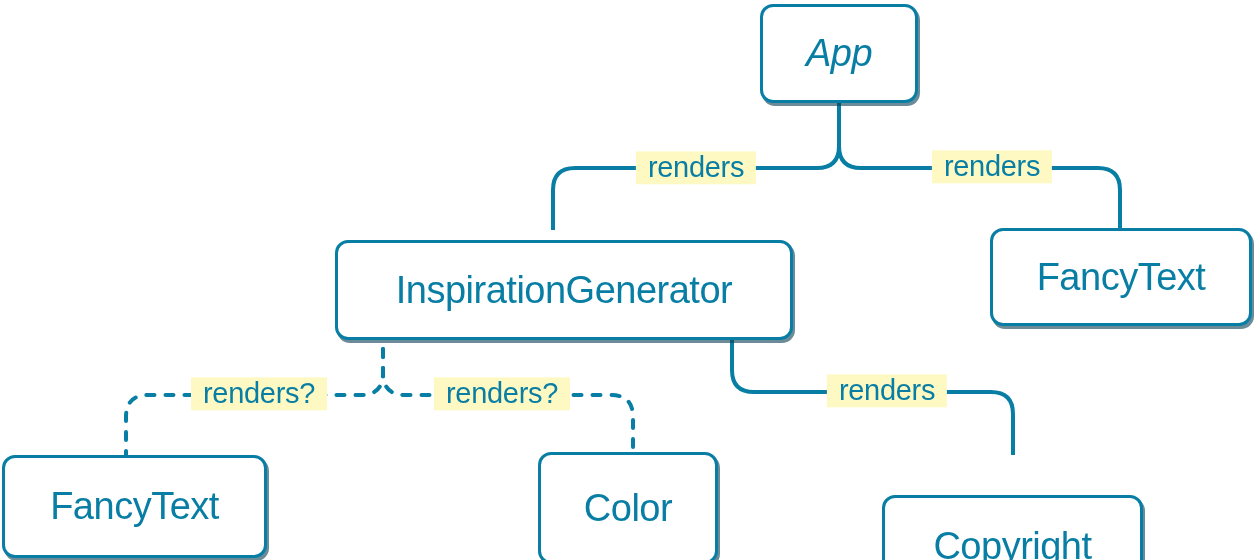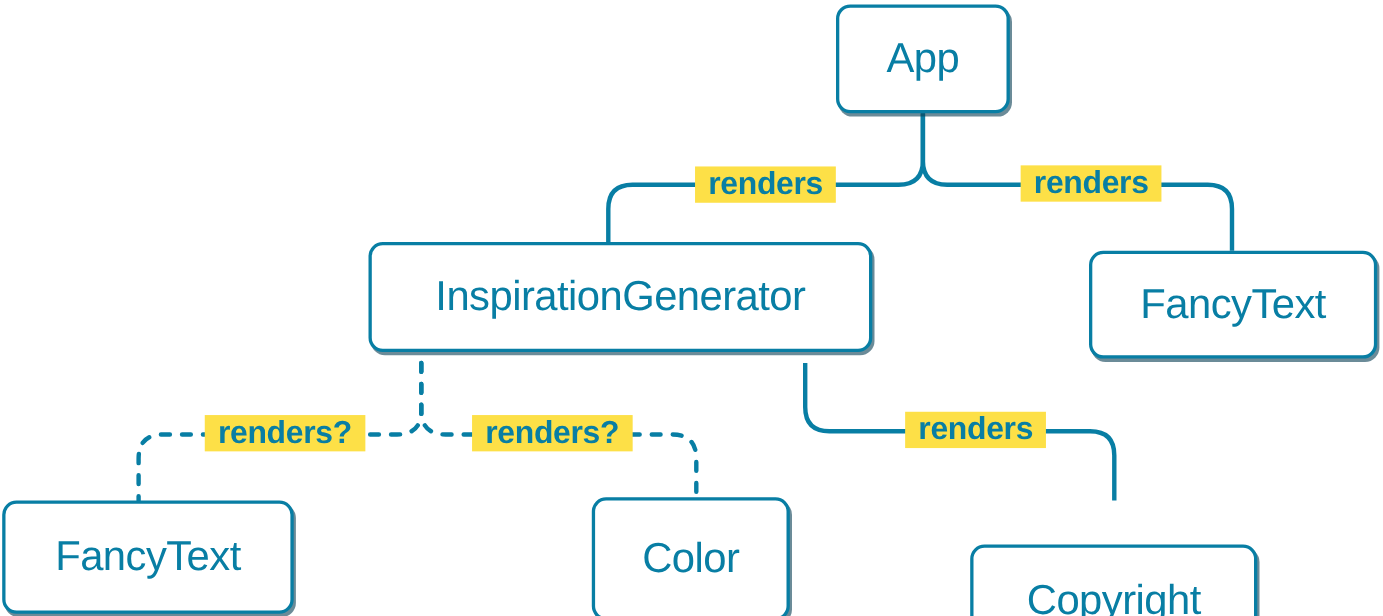--- a/index.html
+++ b/index.html
@@ -36,32 +36,32 @@
   .node-label{
     color:var(--accent);
     font-size:38px;
     font-weight:500;
     letter-spacing:-0.5px;
     white-space:nowrap;
   }
   .edge-label{
     position:absolute;
     transform:translate(-50%,-50%);
-    background:#fde047;
+    background:#fef9c3;
     padding:0 12px;
     color:var(--accent);
     font-size:29px;
-    font-weight:700;
+    font-weight:400;
     letter-spacing:-0.3px;
     white-space:nowrap;
     line-height:1.15;
   }
   
-  .node-app{left:760px;top:4px;width:158px;height:99px;}
-  .node-inspiration-generator{left:335px;top:220px;width:458px;height:100px;align-items:center;}
+  .node-app{left:760px;top:4px;width:158px;height:99px;font-style:italic;}
+  .node-inspiration-generator{left:335px;top:240px;width:458px;height:100px;align-items:center;}
   .node-fancy-text-top{left:990px;top:228px;width:262px;height:98px;}
   .node-fancy-text-bottom{left:2px;top:455px;width:265px;height:103px;}
   .node-color{left:538px;top:452px;width:180px;height:112px;}
   .node-copyright{left:882px;top:455px;width:261px;height:103px;margin-top:40px;}
   
   .lbl-app-inspiration{left:696px;top:168px;}
   .lbl-app-fancytext{left:992px;top:167px;}
   .lbl-inspiration-copyright{left:887px;top:391px;}
   .lbl-inspiration-fancytext{left:259px;top:394px;}
   .lbl-inspiration-color{left:502px;top:394px;}

